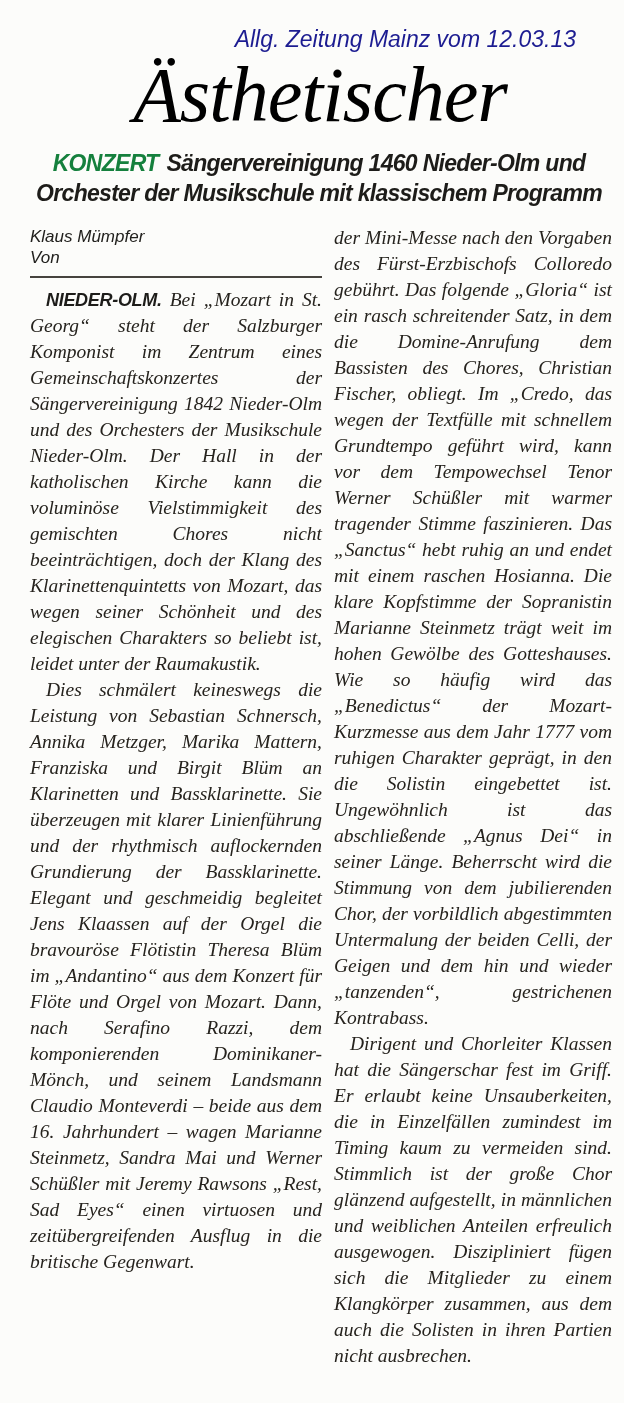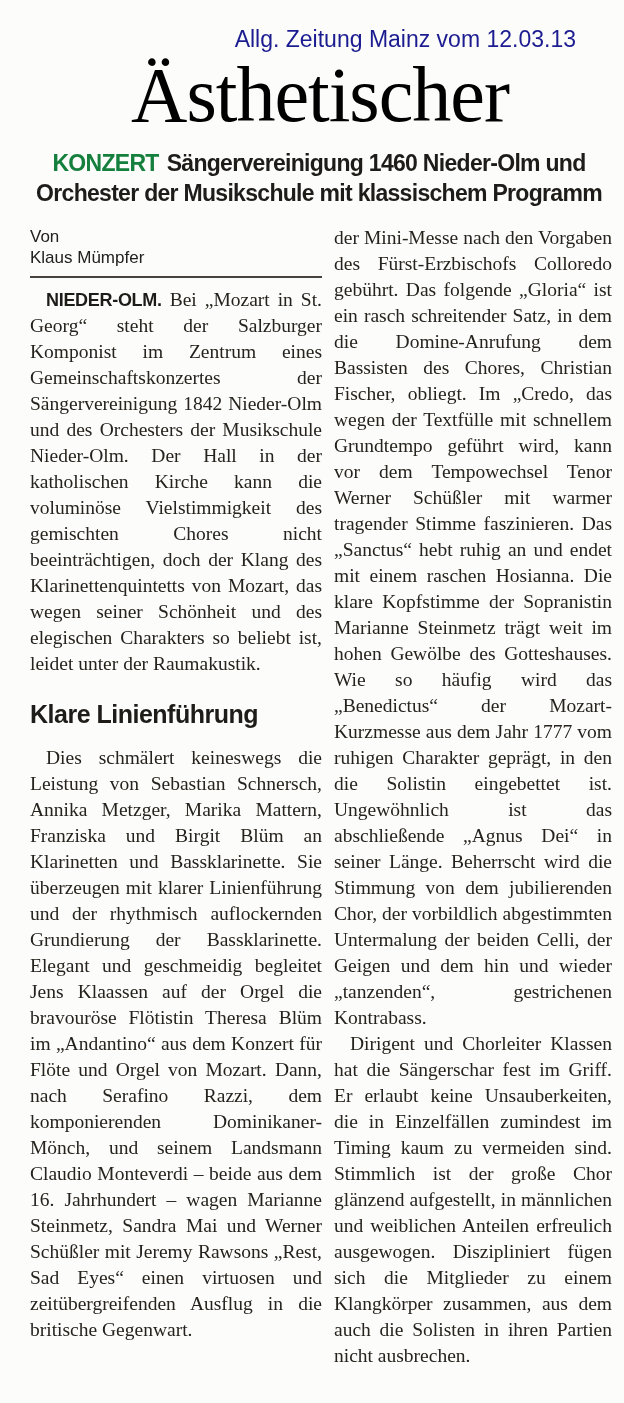--- a/index.html
+++ b/index.html
@@ -7,20 +7,21 @@
     position: relative;
     width: 624px;
     height: 1403px;
     box-sizing: border-box;
     background: #fcfcfa;
     overflow: hidden;
     padding: 26px 14px 0 30px;
     font-family: "Liberation Serif", serif;
     color: #262company3;
     color: #26231e;
+    font-style: italic;
   }
   .dateline {
     font-family: "Liberation Sans", sans-serif;
     font-size: 23px;
     line-height: 26px;
     color: #1c1c91;
     text-align: right;
     margin: 0 34px 0 0;
   }
   .headline {
@@ -103,29 +104,28 @@
     <span class="hl-line">Ästhetischer</span>
   </h1>
 
   <p class="kicker"><span class="kicker-label">KONZERT</span><span>Sängervereinigung 1460 Nieder-Olm und Orchester der Musikschule mit klassischem Programm</span></p>
 
   <div class="columns">
 
     <div class="col-left">
 
       <div class="byline">
+        <div>Klaus Mümpfer</div>
         <div>Von</div>
-        <div>Klaus Mümpfer</div>
       </div>
 
       <hr class="byline-rule">
 
       <p class="body indent"><span class="lead">NIEDER-OLM.</span>&nbsp;<span>Bei „Mozart in St. Georg“ steht der Salzburger Komponist im Zentrum eines Gemeinschaftskonzertes der Sängervereinigung 1842 Nieder-Olm und des Orchesters der Musikschule Nieder-Olm. Der Hall in der katholischen Kirche kann die voluminöse Vielstimmigkeit des gemischten Chores nicht beeinträchtigen, doch der Klang des Klarinettenquintetts von Mozart, das wegen seiner Schönheit und des elegischen Charakters so beliebt ist, leidet unter der Raumakustik.</span></p>
 
-      <h2 class="section-heading">Klare Linienführung</h2>
 
       <p class="body indent">Dies schmälert keineswegs die Leistung von Sebastian Schnersch, Annika Metzger, Marika Mattern, Franziska und Birgit Blüm an Klarinetten und Bassklarinette. Sie überzeugen mit klarer Linienführung und der rhythmisch auflockernden Grundierung der Bassklarinette. Elegant und geschmeidig begleitet Jens Klaassen auf der Orgel die bravouröse Flötistin Theresa Blüm im „Andantino“ aus dem Konzert für Flöte und Orgel von Mozart. Dann, nach Serafino Razzi, dem komponierenden Dominikaner-Mönch, und seinem Landsmann Claudio Monteverdi – beide aus dem 16. Jahrhundert – wagen Marianne Steinmetz, Sandra Mai und Werner Schüßler mit Jeremy Rawsons „Rest, Sad Eyes“ einen virtuosen und zeitübergreifenden Ausflug in die britische Gegenwart.</p>
 
     </div>
 
     <div class="col-right">
 
       <p class="body">der Mini-Messe nach den Vorgaben des Fürst-Erzbischofs Colloredo gebührt. Das folgende „Gloria“ ist ein rasch schreitender Satz, in dem die Domine-Anrufung dem Bassisten des Chores, Christian Fischer, obliegt. Im „Credo, das wegen der Textfülle mit schnellem Grundtempo geführt wird, kann vor dem Tempowechsel Tenor Werner Schüßler mit warmer tragender Stimme faszinieren. Das „Sanctus“ hebt ruhig an und endet mit einem raschen Hosianna. Die klare Kopfstimme der Sopranistin Marianne Steinmetz trägt weit im hohen Gewölbe des Gotteshauses. Wie so häufig wird das „Benedictus“ der Mozart-Kurzmesse aus dem Jahr 1777 vom ruhigen Charakter geprägt, in den die Solistin eingebettet ist. Ungewöhnlich ist das abschließende „Agnus Dei“ in seiner Länge. Beherrscht wird die Stimmung von dem jubilierenden Chor, der vorbildlich abgestimmten Untermalung der beiden Celli, der Geigen und dem hin und wieder „tanzenden“, gestrichenen Kontrabass.</p>
 
 

